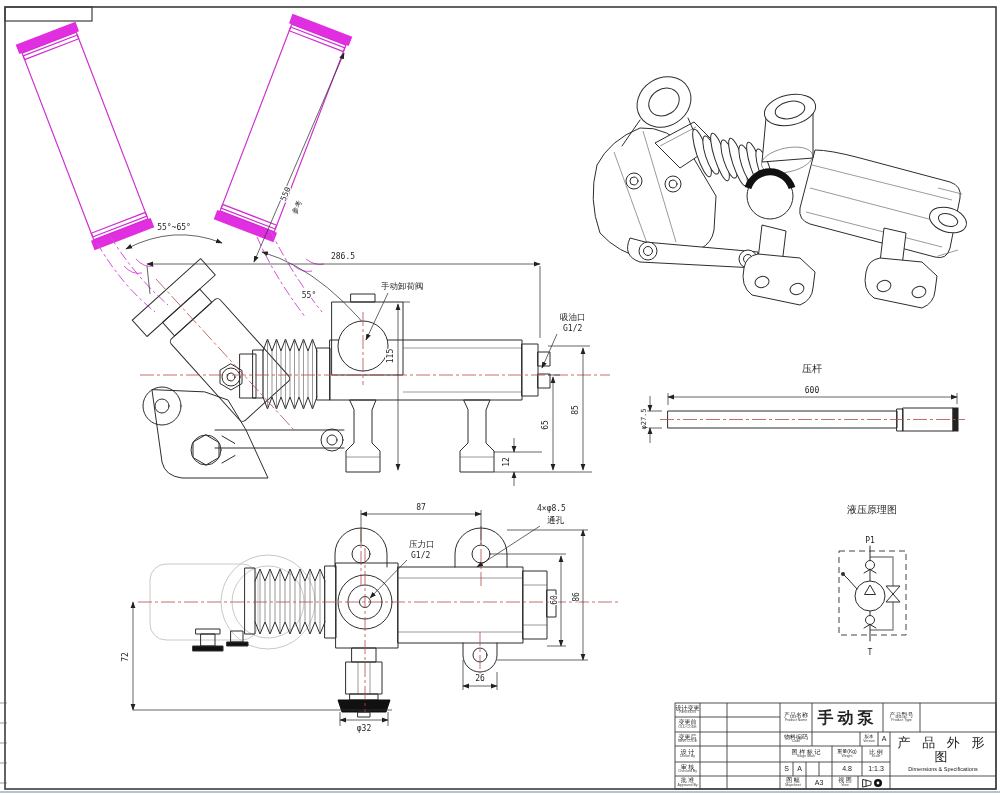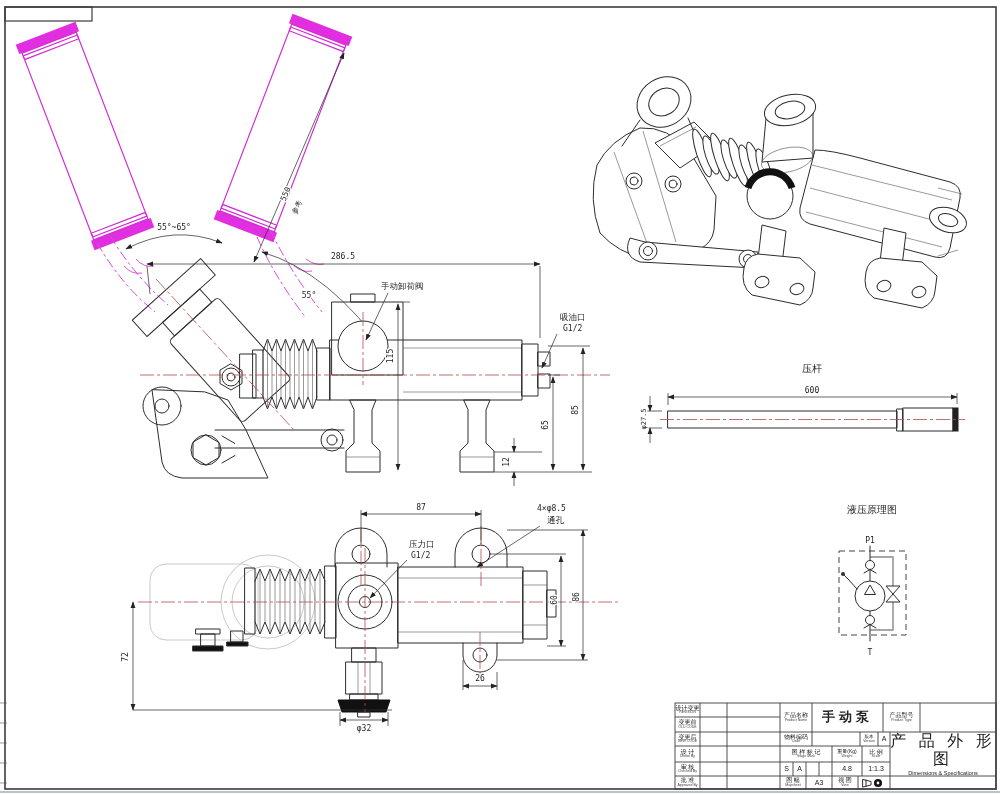--- a/index.html
+++ b/index.html
@@ -20,22 +20,22 @@
   text{user-select:none;}
   .dmt{font:8px "DejaVu Sans Mono",monospace;fill:#1e1e1e;paint-order:stroke;stroke:#fff;stroke-width:2.5px;stroke-linejoin:round;}
   .lbt{font:8.5px "DejaVu Sans","Liberation Sans",sans-serif;fill:#1e1e1e;paint-order:stroke;stroke:#fff;stroke-width:2px;}
   .ttt{font:10px "DejaVu Sans","Liberation Sans",sans-serif;fill:#1e1e1e;}
   
   .tb-cell{position:absolute;display:flex;flex-direction:column;align-items:center;justify-content:center;
            line-height:1.1;color:#222;text-align:center;overflow:hidden;}
   .tb-zh{font-size:6px;white-space:nowrap;}
   .tb-en{font-size:3.5px;color:#444;white-space:nowrap;}
   .tb-val{font-size:7px;}
-  .tb-name{font-size:13px;letter-spacing:4px;font-weight:bold;}
-  .tb-big-zh{font-size:16px;letter-spacing:4px;}
+  .tb-name{font-size:16px;letter-spacing:4px;font-weight:bold;}
+  .tb-big-zh{font-size:13px;letter-spacing:4px;}
   .tb-big-en{font-size:5.5px;margin-top:2px;}
 </style>
 </head>
 <body>
 
 <div id="sheet">
 <svg width="1000" height="795" viewBox="0 0 1000 795">
   <defs>
     <marker id="ar" viewBox="0 0 10 10" refX="9" refY="5" markerWidth="9" markerHeight="9" orient="auto-start-reverse">
       <path d="M0 1.4 L10 5 L0 8.6 z" fill="#222"></path>

